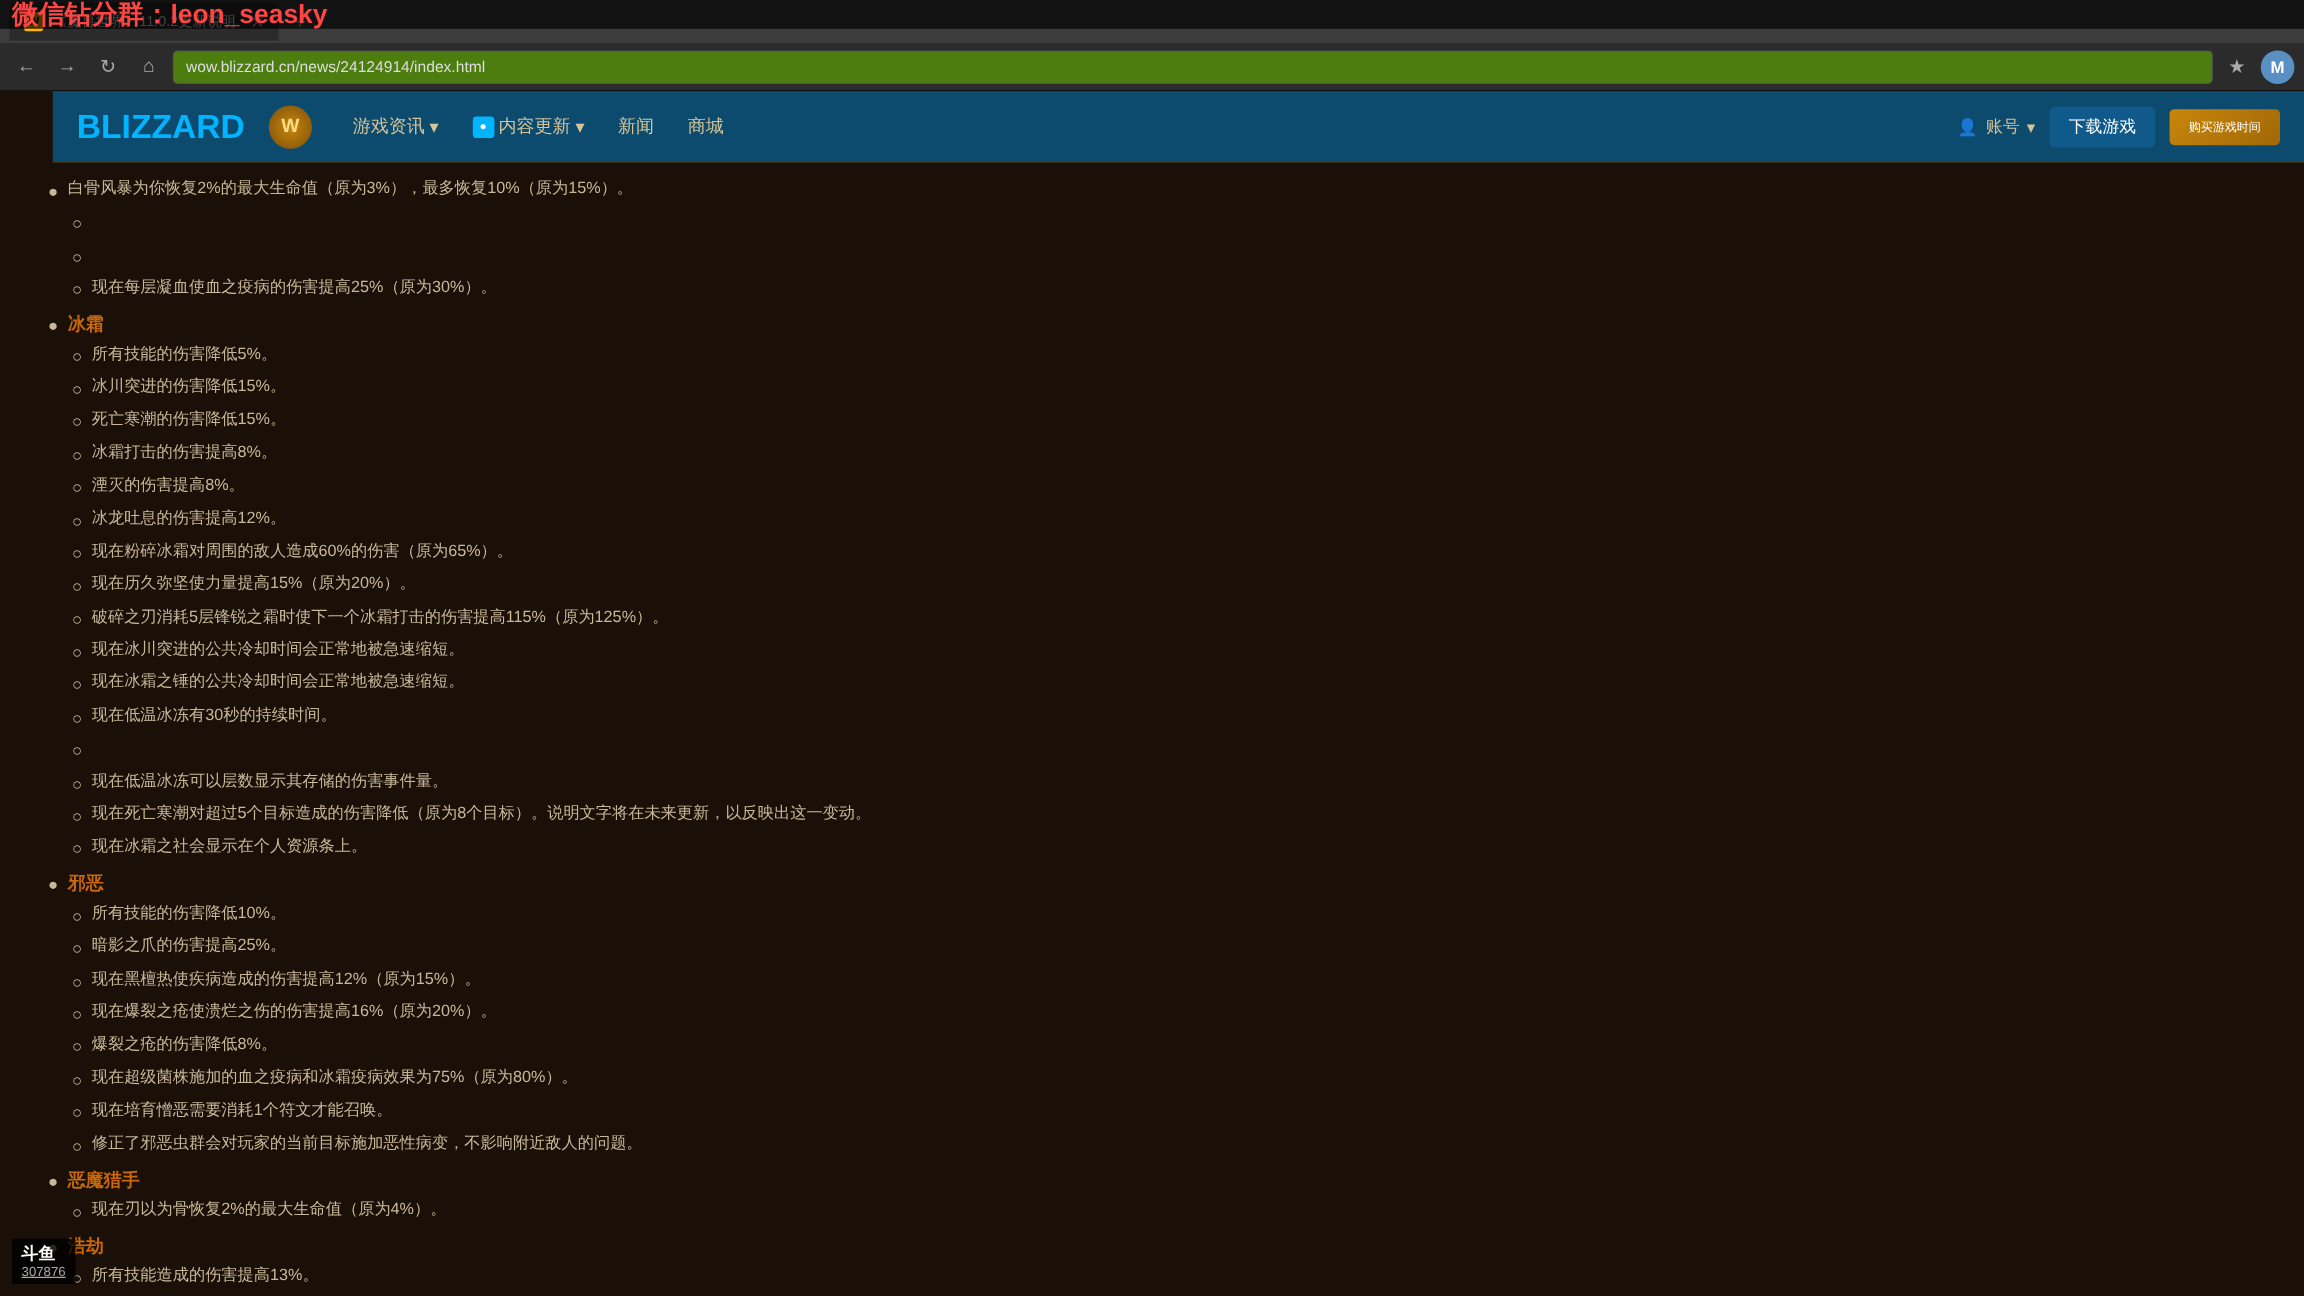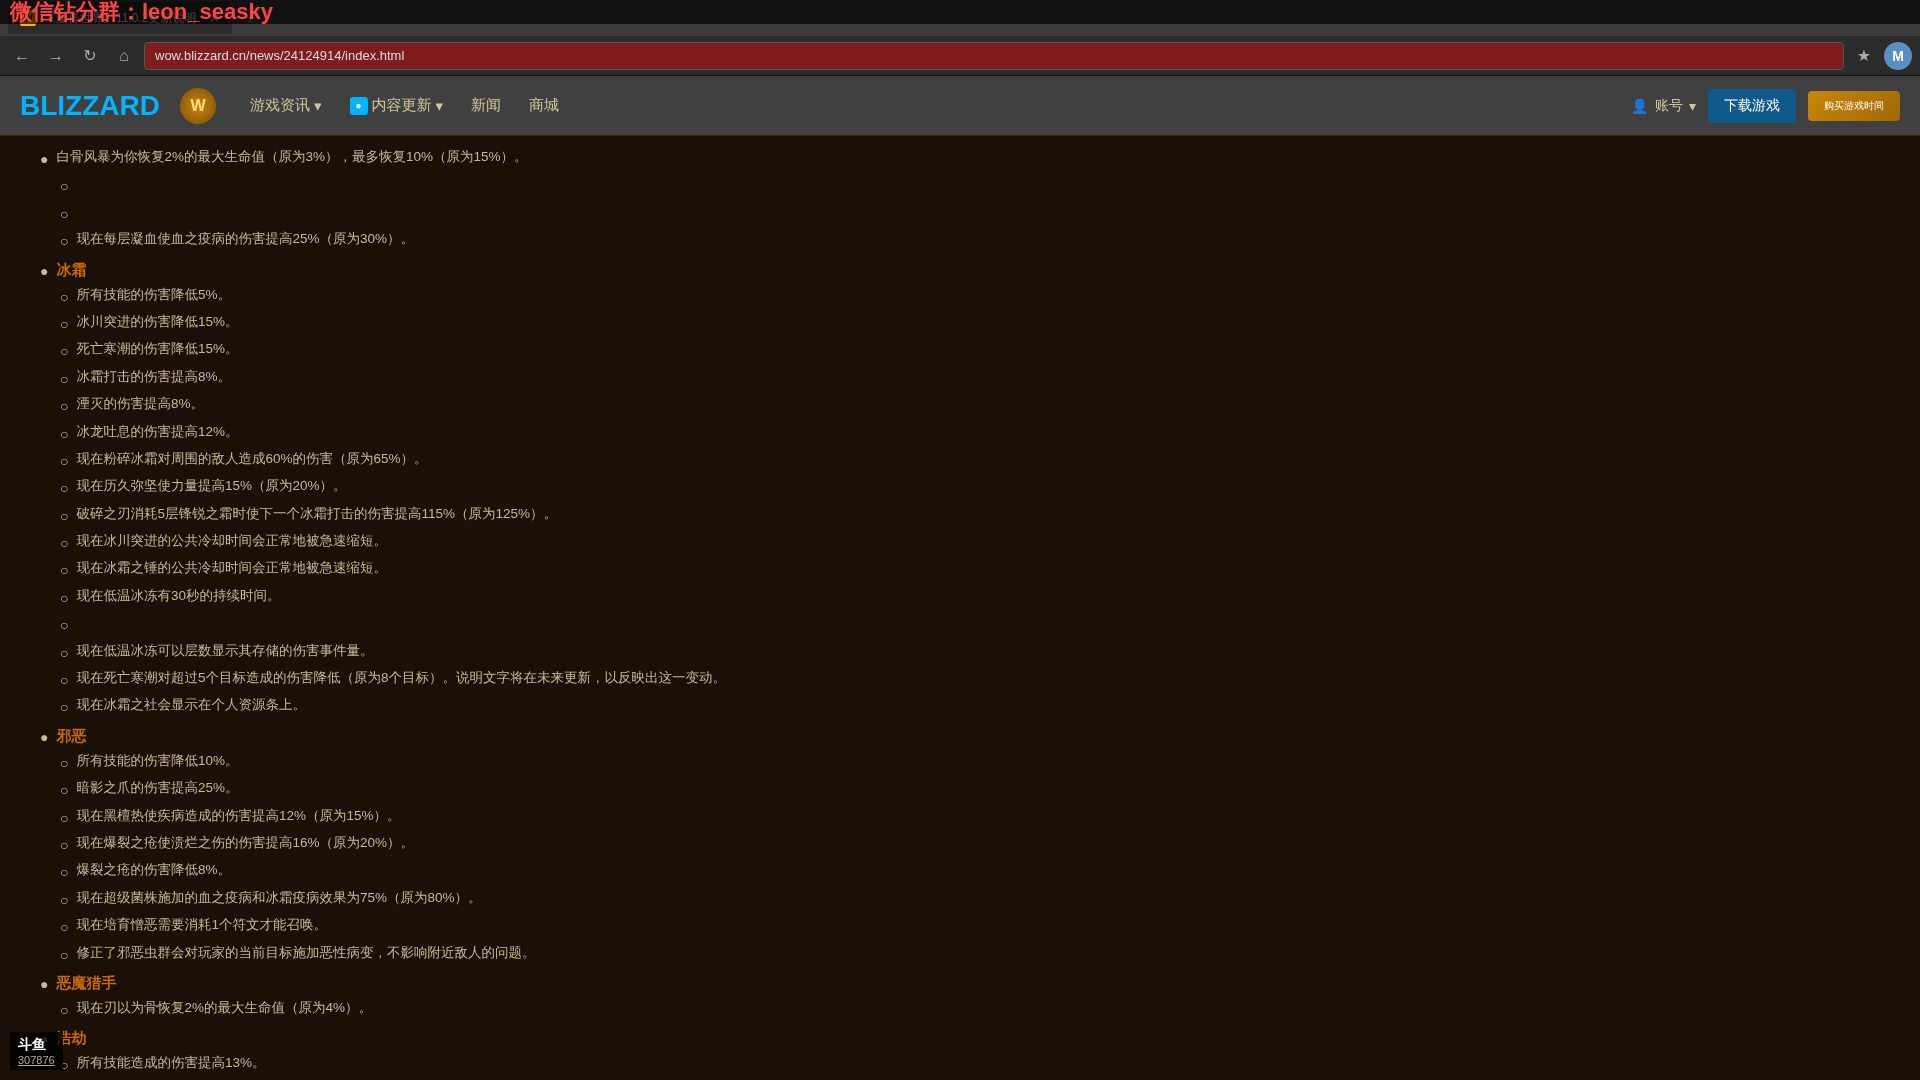--- a/index.html
+++ b/index.html
@@ -82,21 +82,21 @@
       font-size: 16px;
       cursor: pointer;
       width: 28px;
       height: 28px;
       display: flex;
       align-items: center;
       justify-content: center;
     }
     .address-bar {
       flex: 1;
-      background: #7f1d1d;
+      background: #4d7c0f;
       border: 1px solid #555;
       border-radius: 4px;
       height: 28px;
       padding: 0 10px;
       color: #ddd;
       font-size: 13px;
       display: flex;
       align-items: center;
     }
     .toolbar-icon {
@@ -135,27 +135,28 @@
       font-weight: bold;
       display: flex;
       align-items: center;
       padding-left: 10px;
       z-index: 1000;
       pointer-events: none;
     }
 
     
     .site-header {
-      background: #404040;
+      background: #0c4a6e;
       border-bottom: 1px solid #3a2a00;
       height: 60px;
       display: flex;
       align-items: center;
       padding: 0 20px;
       gap: 20px;
+      margin-left: 44px;
     }
     .blizzard-logo {
       color: #00b4ff;
       font-size: 28px;
       font-weight: bold;
     }
     .wow-icon {
       width: 36px;
       height: 36px;
       background: radial-gradient(circle, #c8860a, #7a4e0a);

